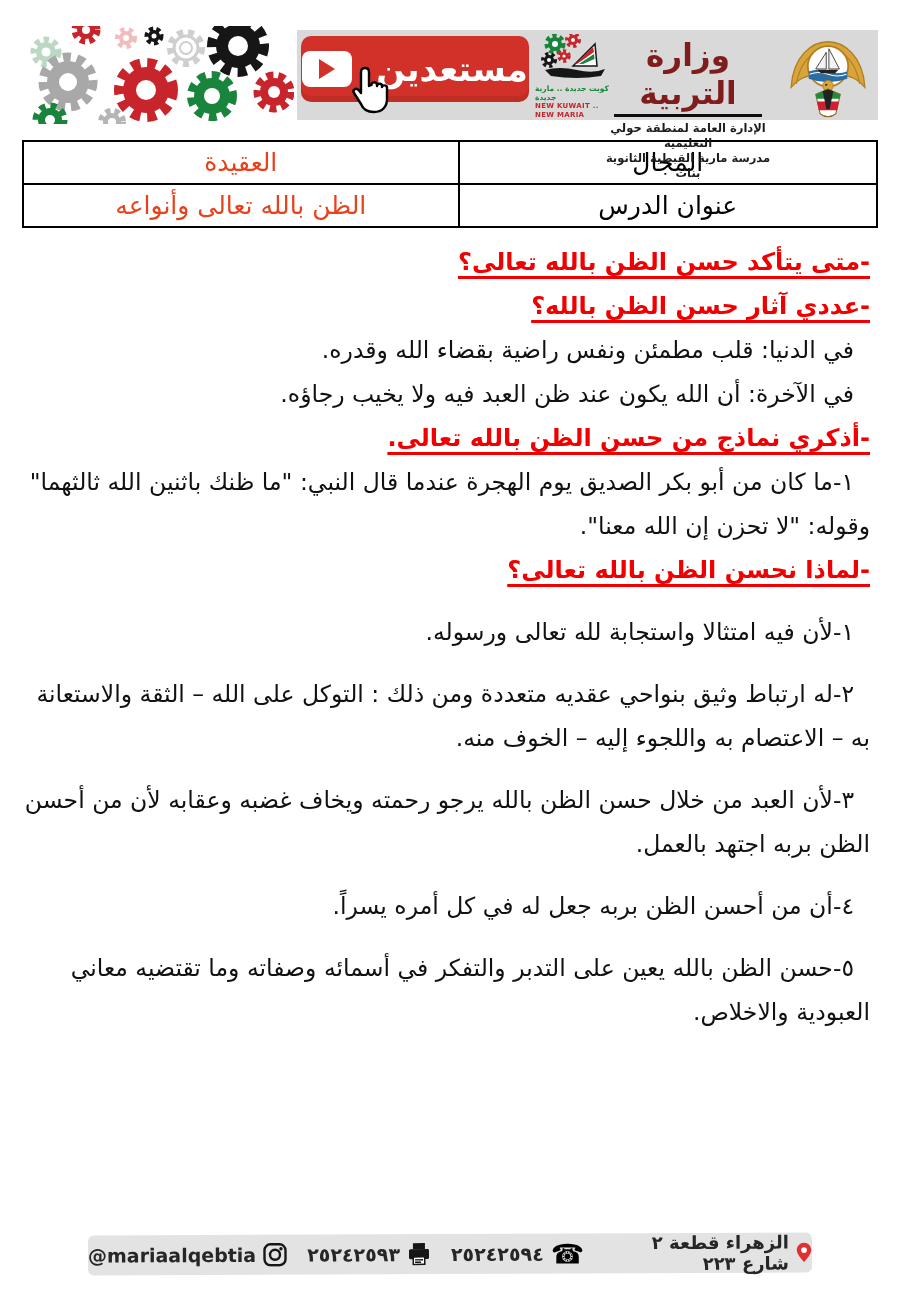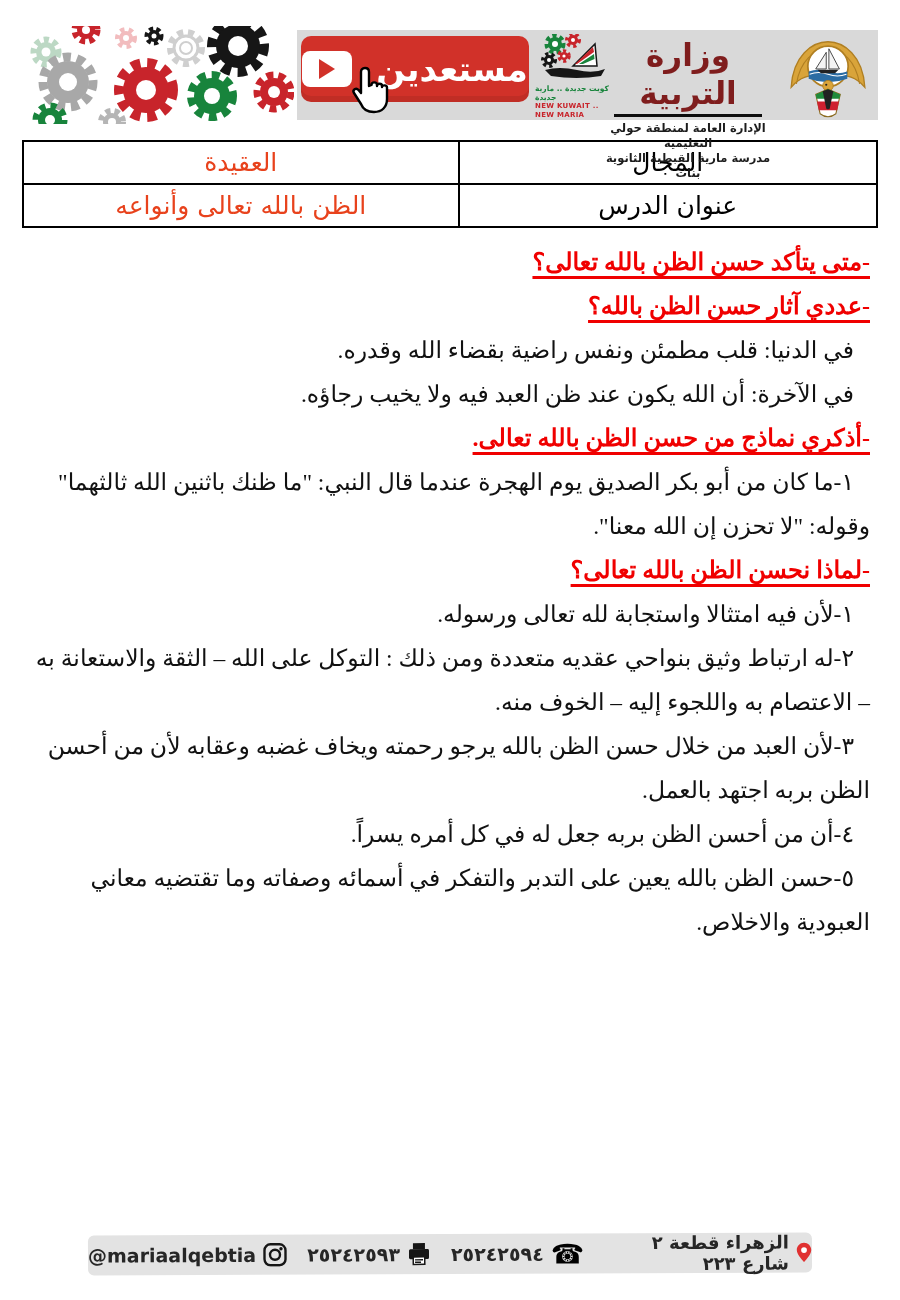--- a/index.html
+++ b/index.html
@@ -29,25 +29,25 @@
   .ministry-title{font-size:31px;font-weight:800;line-height:38px;color:#7f1d1d;}
   .ministry-rule{width:82%;margin:2px auto 4px;border-bottom:3px solid #0d0d0d;}
   .ministry-sub{font-size:11.5px;font-weight:bold;color:#1c1c1c;line-height:15px;}
   .emblem{position:absolute;right:6px;top:3px;}
   
   .info-table{width:856px;margin:8px 22px 0;border-collapse:collapse;table-layout:fixed;}
   .info-table td{border:2.5px solid #000;height:43px;text-align:center;vertical-align:middle;font-size:25px;}
   .info-table td.lbl{width:49%;color:#000;}
   .info-table td.val{width:51%;color:var(--tableRed);}
   
-  .doc-body{padding:12px 30px 0 20px;font-family:Liberation Serif, serif;}
+  .doc-body{padding:12px 30px 0 20px;}
   .qh{color:var(--accent);font-weight:bold;font-size:24px;line-height:44px;
       text-decoration:underline;text-decoration-thickness:2.5px;text-underline-offset:6px;}
   .ap{color:var(--ink);font-size:23.5px;line-height:44px;text-indent:16px;}
-  .gap{}
+  .gap{margin-top:18px;}
   
   .footer{position:absolute;left:88px;right:88px;bottom:26px;height:40px;background:var(--footerBg);
           border-radius:6px;transform:rotate(-.25deg);
           display:flex;align-items:center;justify-content:center;gap:20px;}
   .f-item{display:flex;align-items:center;gap:7px;font-weight:bold;color:#262626;}
   .f-addr{font-size:18px;} .f-num{font-size:19px;direction:ltr;unicode-bidi:embed;}
   .f-ig{font-size:19px;font-style:normal;direction:ltr;unicode-bidi:embed;}
   .phone-glyph{position:relative;font-size:27px;line-height:1;color:#000;}
   svg{display:block;}
 </style>

